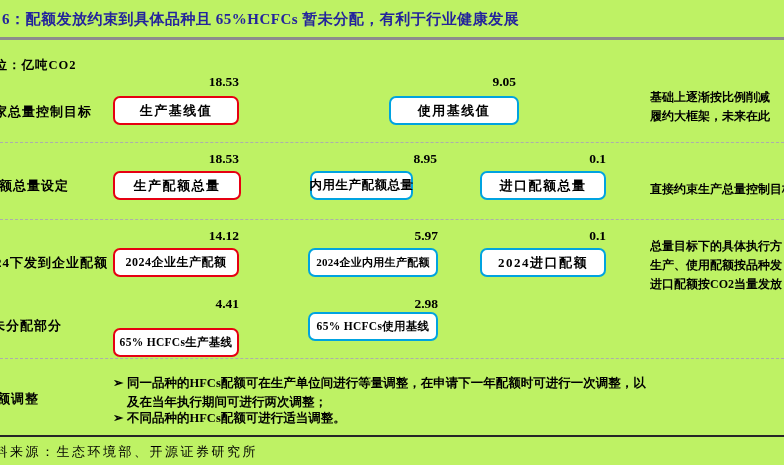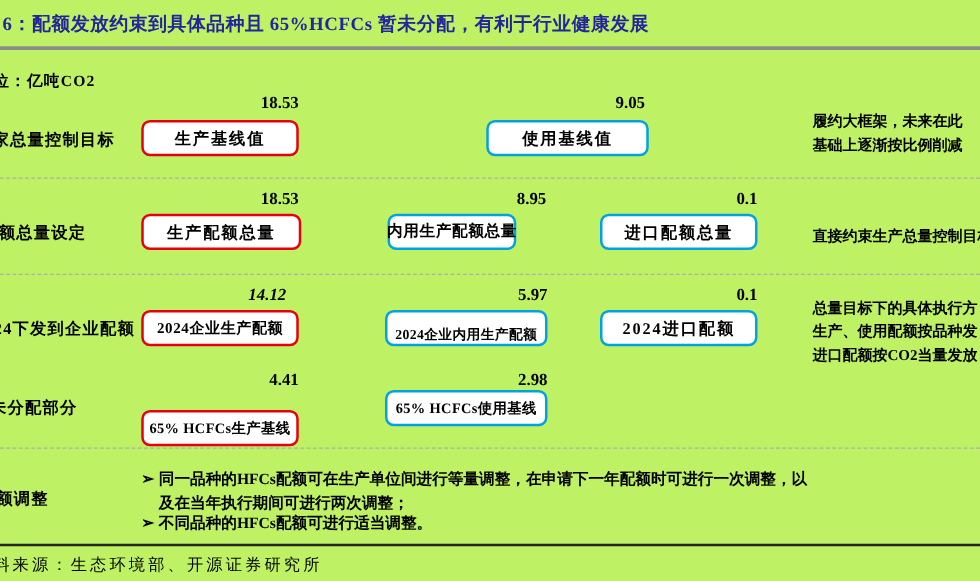--- a/index.html
+++ b/index.html
@@ -44,22 +44,22 @@
   <div class="row-label" style="left:-20px; top:103px;">国家总量控制目标</div>
   <div class="val" style="left:113px; top:74px; width:126px;">18.53</div>
   <div class="nbox red" style="left:113px; top:96px; width:126px; font-size:13px;">
     <span>生产基线值</span>
   </div>
   <div class="val" style="left:389px; top:74px; width:127px;">9.05</div>
   <div class="nbox blue" style="left:389px; top:96px; width:130px; font-size:13px;">
     <span>使用基线值</span>
   </div>
   <div class="note" style="top:88px;">
+    <div>基础上逐渐按比例削减</div>
     <div>履约大框架，未来在此</div>
-    <div>基础上逐渐按比例削减</div>
   </div>
 
   <div class="dashed" style="top:142px;"></div>
 
   <div class="row-label" style="left:-15px; top:177px;">配额总量设定</div>
   <div class="val" style="left:113px; top:151px; width:126px;">18.53</div>
   <div class="nbox red" style="left:113px; top:171px; width:128px; font-size:13px;">
     <span>生产配额总量</span>
   </div>
   <div class="val" style="left:310px; top:151px; width:127px;">8.95</div>
@@ -70,26 +70,26 @@
   <div class="nbox blue" style="left:480px; top:171px; width:126px; font-size:13px;">
     <span>进口配额总量</span>
   </div>
   <div class="note" style="top:180px;">
     <div>直接约束生产总量控制目标</div>
   </div>
 
   <div class="dashed" style="top:219px;"></div>
 
   <div class="row-label" style="left:-20px; top:254px;">2024下发到企业配额</div>
-  <div class="val" style="left:103px; top:228px; width:126px;font-style:italic;">14.12</div>
+  <div class="val" style="left:113px; top:228px; width:126px;">14.12</div>
   <div class="nbox red" style="left:113px; top:248px; width:126px; font-size:12px; letter-spacing:0.5px;">
     <span>2024企业生产配额</span>
   </div>
   <div class="val" style="left:308px; top:228px; width:130px;">5.97</div>
-  <div class="nbox blue" style="left:308px; top:248px; width:130px; font-size:11px; letter-spacing:0.3px;align-items:flex-end;">
+  <div class="nbox blue" style="left:308px; top:248px; width:130px; font-size:11px; letter-spacing:0.3px;">
     <span>2024企业内用生产配额</span>
   </div>
   <div class="val" style="left:480px; top:228px; width:126px;">0.1</div>
   <div class="nbox blue" style="left:480px; top:248px; width:126px; font-size:13px;">
     <span>2024进口配额</span>
   </div>
   <div class="note" style="top:237px;">
     <div>总量目标下的具体执行方</div>
     <div>生产、使用配额按品种发</div>
     <div>进口配额按CO2当量发放</div>

